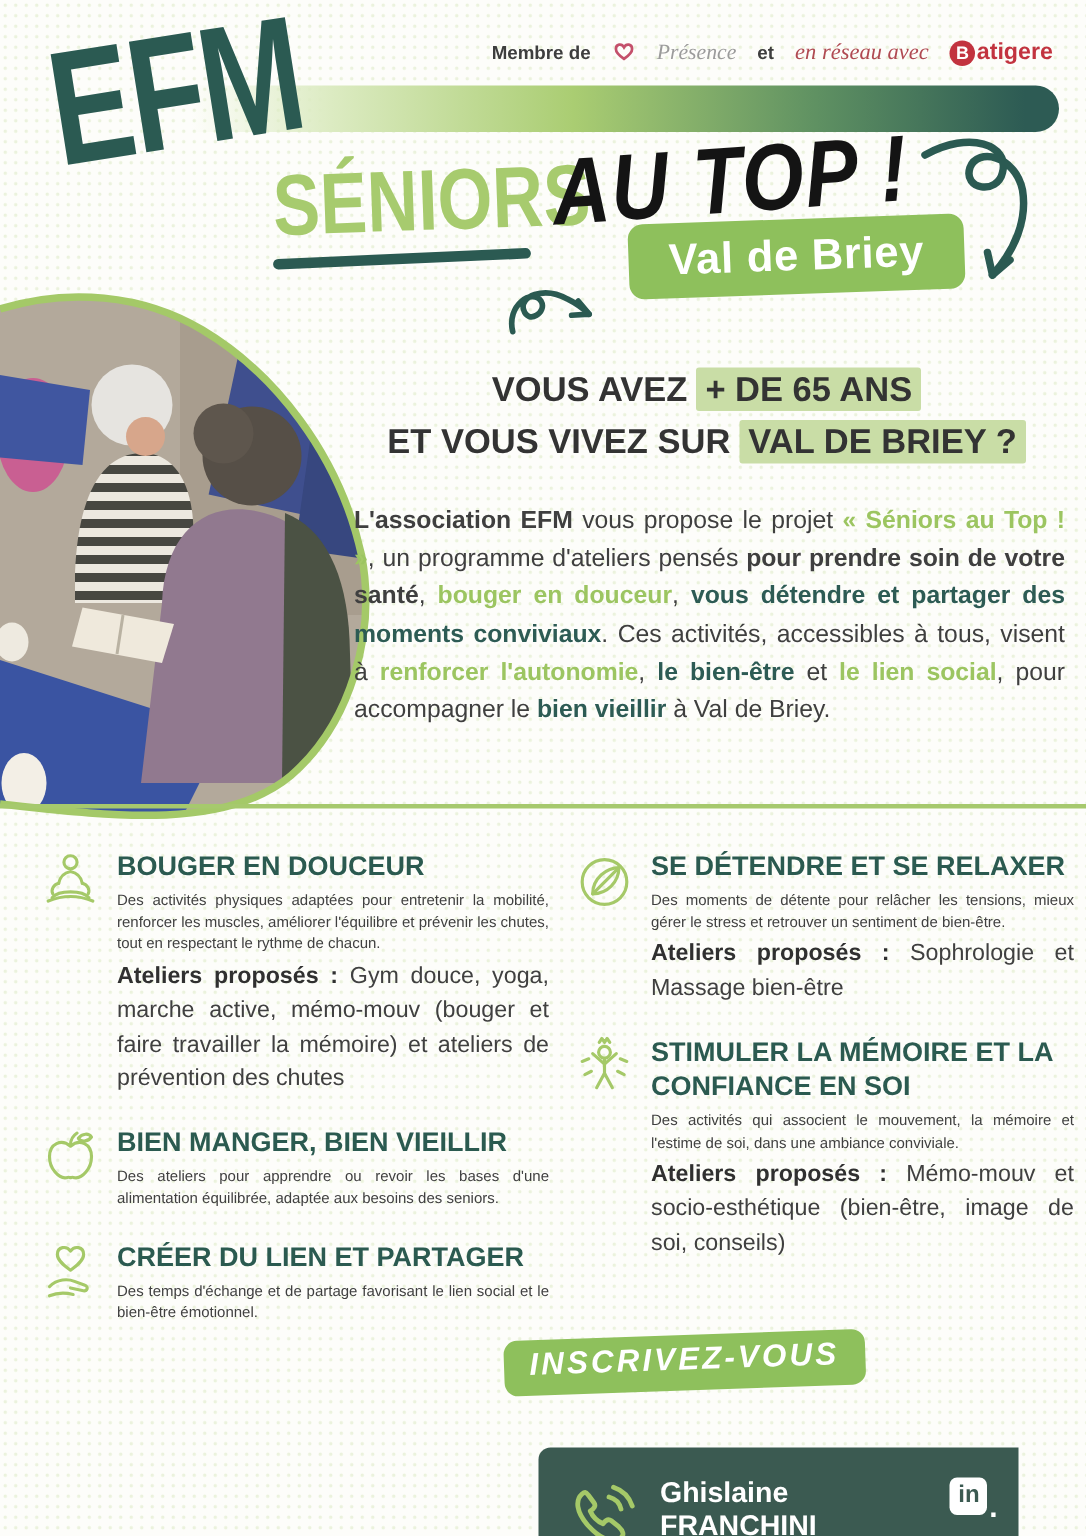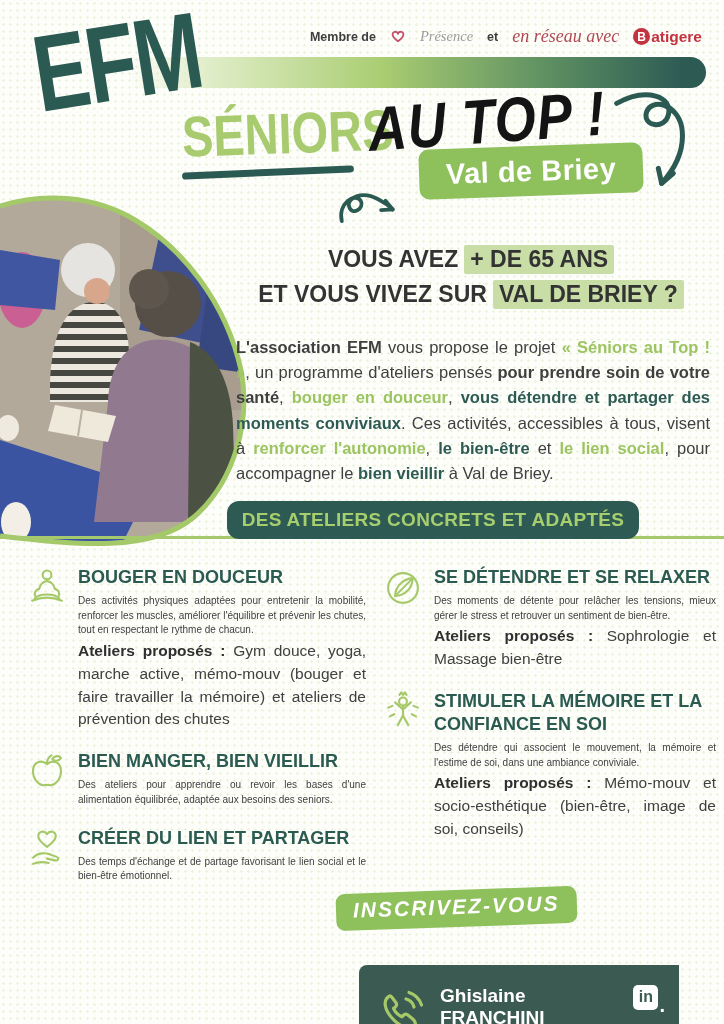--- a/index.html
+++ b/index.html
@@ -7,21 +7,21 @@
   .page{position:relative;width:724px;height:1024px;overflow:hidden;
     background-color:#fdfdfa;
     background-image:radial-gradient(rgba(164,201,104,0.20) 1.2px, transparent 1.3px);
     background-size:7px 7px;}
   
   .partners{position:absolute;top:26px;right:22px;display:flex;align-items:center;gap:14px;
     font-size:12.5px;color:#3d3d3d;white-space:nowrap;}
   .p-membre{font-weight:bold;color:#3e3e3e;}
   .p-presence{font-family:"Liberation Serif",serif;font-style:italic;color:#9b9b9b;font-size:14.5px;}
   .p-et{font-weight:bold;color:#3e3e3e;}
-  .p-reseau{font-family:"Liberation Serif",serif;font-style:italic;color:#b04a52;font-size:18px;}
+  .p-reseau{font-family:"Liberation Serif",serif;font-style:italic;color:#b04a52;font-size:15px;}
   .bat{display:inline-flex;align-items:center;color:#c2333f;font-weight:bold;font-size:15.5px;}
   .bat-b{width:17px;height:17px;background:#c2333f;color:#fff;border-radius:50%;
     display:inline-flex;align-items:center;justify-content:center;font-size:12px;font-weight:bold;margin-right:1px;}
   .grad-bar{position:absolute;left:128px;top:57px;width:578px;height:31px;border-radius:0 17px 17px 0;
     background:linear-gradient(90deg, rgba(255,255,255,0) 0%, #dcebc2 16%, #aacd72 44%, #5f9162 72%, #2d5b54 96%);}
   .efm{position:absolute;left:26px;top:22px;font-size:82px;font-weight:bold;color:#2b5a52;
     letter-spacing:-2px;transform:rotate(-9deg) scaleY(1.32);transform-origin:left top;line-height:1;}
   .seniors{position:absolute;left:181px;top:108px;font-size:47px;font-weight:bold;color:#a7cb6e;
     transform:rotate(-2deg) scaleY(1.22);transform-origin:left top;line-height:1;}
   .seniors-underline{position:absolute;left:182px;top:169px;width:172px;height:7px;background:#2b5a52;
@@ -156,21 +156,20 @@
   </div>
 
   <div class="headline">
     <div><span>VOUS AVEZ</span><span class="hl">+ DE 65 ANS</span></div>
     <div><span>ET VOUS VIVEZ SUR</span><span class="hl">VAL DE BRIEY ?</span></div>
   </div>
 
   <div class="intro"><span class="seg-b">L'association EFM</span><span class="seg-n"> vous propose le projet </span><span class="seg-g">« Séniors au Top ! »</span><span class="seg-n">, un programme d'ateliers pensés </span><span class="seg-b">pour prendre soin de votre santé</span><span class="seg-n">, </span><span class="seg-g">bouger en douceur</span><span class="seg-n">, </span><span class="seg-t">vous détendre et partager des moments conviviaux</span><span class="seg-n">. Ces activités, accessibles à tous, visent à </span><span class="seg-g">renforcer l'autonomie</span><span class="seg-n">, </span><span class="seg-t">le bien-être</span><span class="seg-n"> et </span><span class="seg-g">le lien social</span><span class="seg-n">, pour accompagner le </span><span class="seg-t">bien vieillir</span><span class="seg-n"> à Val de Briey.</span></div>
 
   <div class="banner-line"></div>
-  <div class="banner">DES ATELIERS CONCRETS ET ADAPTÉS</div>
 
   <div class="col-left" id="col-left">
       <div class="section">
         <div class="sec-icon"><svg width="42" height="42" viewBox="0 0 48 48" fill="none" stroke="currentColor" stroke-width="2.4" stroke-linecap="round" stroke-linejoin="round">
     <circle cx="24" cy="9" r="5"></circle>
     <path d="M24,16 C19,17 16,20 15,25 M24,16 C29,17 32,20 33,25"></path>
     <path d="M15,25 C11,26 9,30 10.5,33 M33,25 C37,26 39,30 37.5,33"></path>
     <path d="M10,36 C15,30 33,30 38,36"></path>
     <path d="M7,38.5 C18,34 30,34 41,38.5"></path>
           </svg></div>
@@ -220,21 +219,21 @@
         <div class="sec-icon"><svg width="42" height="42" viewBox="0 0 48 48" fill="none" stroke="currentColor" stroke-width="2.4" stroke-linecap="round" stroke-linejoin="round">
     <circle cx="24" cy="12" r="4.5"></circle>
     <path d="M24,17 L24,28"></path>
     <path d="M24,21 L15,13 M24,21 L33,13"></path>
     <path d="M24,28 L18,39 M24,28 L30,39"></path>
     <path d="M20,4.5 L22,1.5 L24,4.5 L26,1.5 L28,4.5"></path>
     <path d="M7,19 L12,17 M41,19 L36,17 M9,29 L14,26.5 M39,29 L34,26.5"></path>
           </svg></div>
         <div class="sec-content">
           <h3 class="sec-title">STIMULER LA MÉMOIRE ET LA CONFIANCE EN SOI</h3>
-          <p class="sec-body">Des détendre qui associent le mouvement, la mémoire et l'estime de soi, dans une ambiance conviviale.</p>
+          <p class="sec-body">Des activités qui associent le mouvement, la mémoire et l'estime de soi, dans une ambiance conviviale.</p>
           <p class="sec-ateliers"><span class="at-label">Ateliers proposés :</span><span> Mémo-mouv et socio-esthétique (bien-être, image de soi, conseils)</span></p>
         </div>
       </div>
     </div>
 
   <div class="inscrivez">INSCRIVEZ-VOUS</div>
   <div class="contact-card">
     <span class="phone-wrap">
       <svg width="52" height="52" viewBox="0 0 52 52" fill="none" stroke="currentColor" stroke-width="3.2" stroke-linecap="round" stroke-linejoin="round">
         <path d="M13,9 C8.5,13 9,21 17,30 C25,39 33.5,42 38.5,38.5 C41.5,36.5 40.5,33.5 37.5,30.8 L32.5,26.8 C30.5,25.3 28.5,26.8 27,28.8 C23.5,27.3 20,23.8 18.5,20.3 C21,18.8 22.5,16.8 21,14.8 L17.3,9.8 C15.3,7.3 14.8,7.4 13,9 Z"></path>

